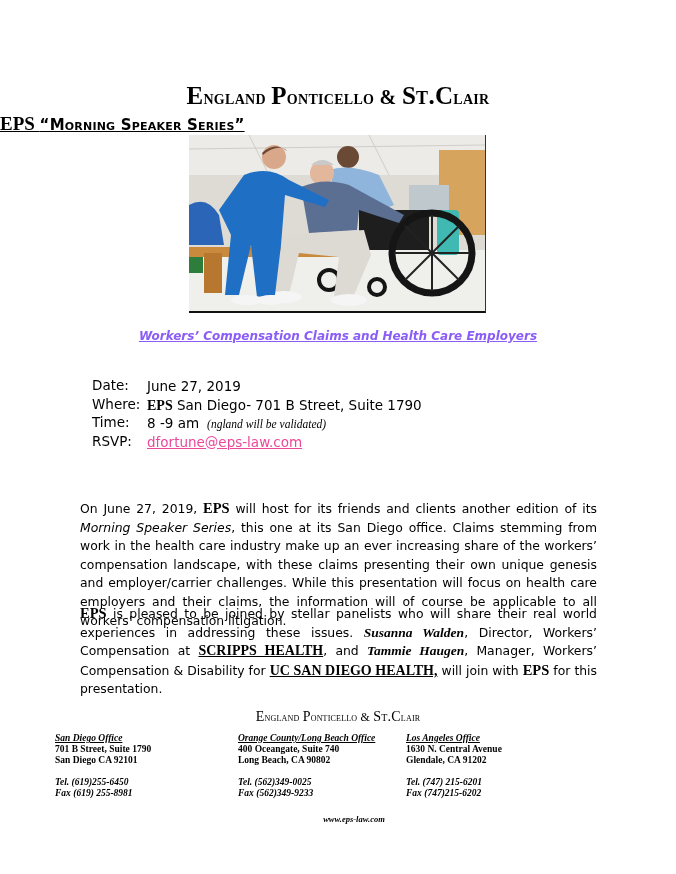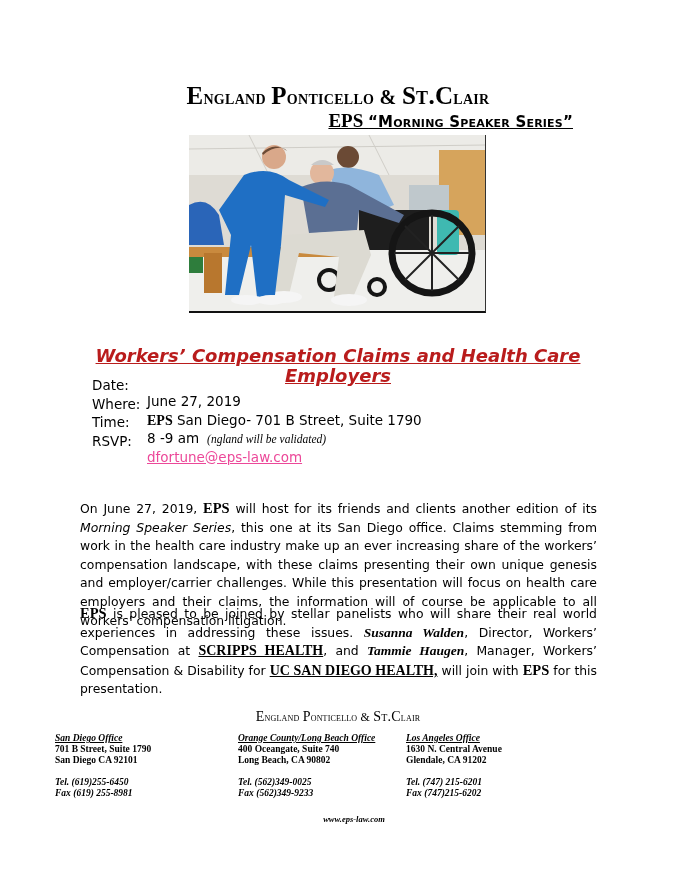--- a/index.html
+++ b/index.html
@@ -6,43 +6,43 @@
   body { width: 676px; height: 874px; position: relative; overflow: hidden; color: #000; }
   .page { position: absolute; left: 0; top: 0; width: 676px; height: 874px; }
 
   .firm-title {
     position: absolute; left: 0; width: 676px; top: 82px; text-align: center;
     font-family: "Liberation Serif", "DejaVu Serif", serif; font-weight: bold;
     font-size: 20px; letter-spacing: 0.3px; font-variant: small-caps;
   }
   .firm-title .big { font-size: 25px; }
   .series-title {
-    position: absolute; left: 0; width: 573px; top: 110px; text-align: right;
+    position: absolute; left: 0; width: 573px; top: 110px; text-align: left;
     font-family: "Liberation Serif", "DejaVu Serif", serif; font-weight: bold;
-    font-size: 19px; text-decoration: underline; line-height: 22px;
+    font-size: 19px; text-decoration: underline; line-height: 28px;
   }
   .series-title .sc { font-variant: small-caps; font-family: "DejaVu Sans", sans-serif; font-weight: bold; font-size: 15px; letter-spacing: 0.2px; }
 
   .photo {
     position: absolute; left: 189px; top: 135px; width: 296px; height: 176px;
     border-right: 1px solid #333; border-bottom: 2px solid #111;
     overflow: hidden; background: #e9e9e6;
   }
   .photo svg { display: block; }
 
   .event-title {
     position: absolute; left: 60px; width: 556px; top: 326px; text-align: center;
     font-family: "DejaVu Sans", sans-serif; font-weight: bold; font-style: italic;
-    color: #b91c1c; font-size: 18px; line-height: 20px; text-decoration: underline; margin-top: 20px;
+    color: #8b5cf6; font-size: 12px; line-height: 20px; text-decoration: underline;
   }
 
   .details { position: absolute; left: 80px; top: 377px; font-family: "DejaVu Sans", sans-serif; font-size: 13.5px; }
   .detail-row { height: 18.5px; position: relative; white-space: nowrap; }
   .detail-label { position: absolute; left: 0; top: 0; margin-left: 12px; }
-  .detail-value { position: absolute; left: 67px; top: 16px; }
+  .detail-value { position: absolute; left: 67px; top: 1px; }
   .eps-serif { font-family: "Liberation Serif", serif; font-weight: bold; font-size: 14px; }
   .note { font-family: "Liberation Serif", serif; font-style: italic; font-size: 11.5px; margin-left: 8px; }
   .link { color: #ec4899; text-decoration: underline; }
 
   .body-text {
     position: absolute; left: 80px; width: 517px; font-family: "DejaVu Sans", sans-serif;
     font-size: 12.4px; line-height: 18.6px; text-align: justify; text-align-last: left;
   }
   .p1 { top: 465px; margin-top: 34px; }
   .p2 { top: 604px; }

